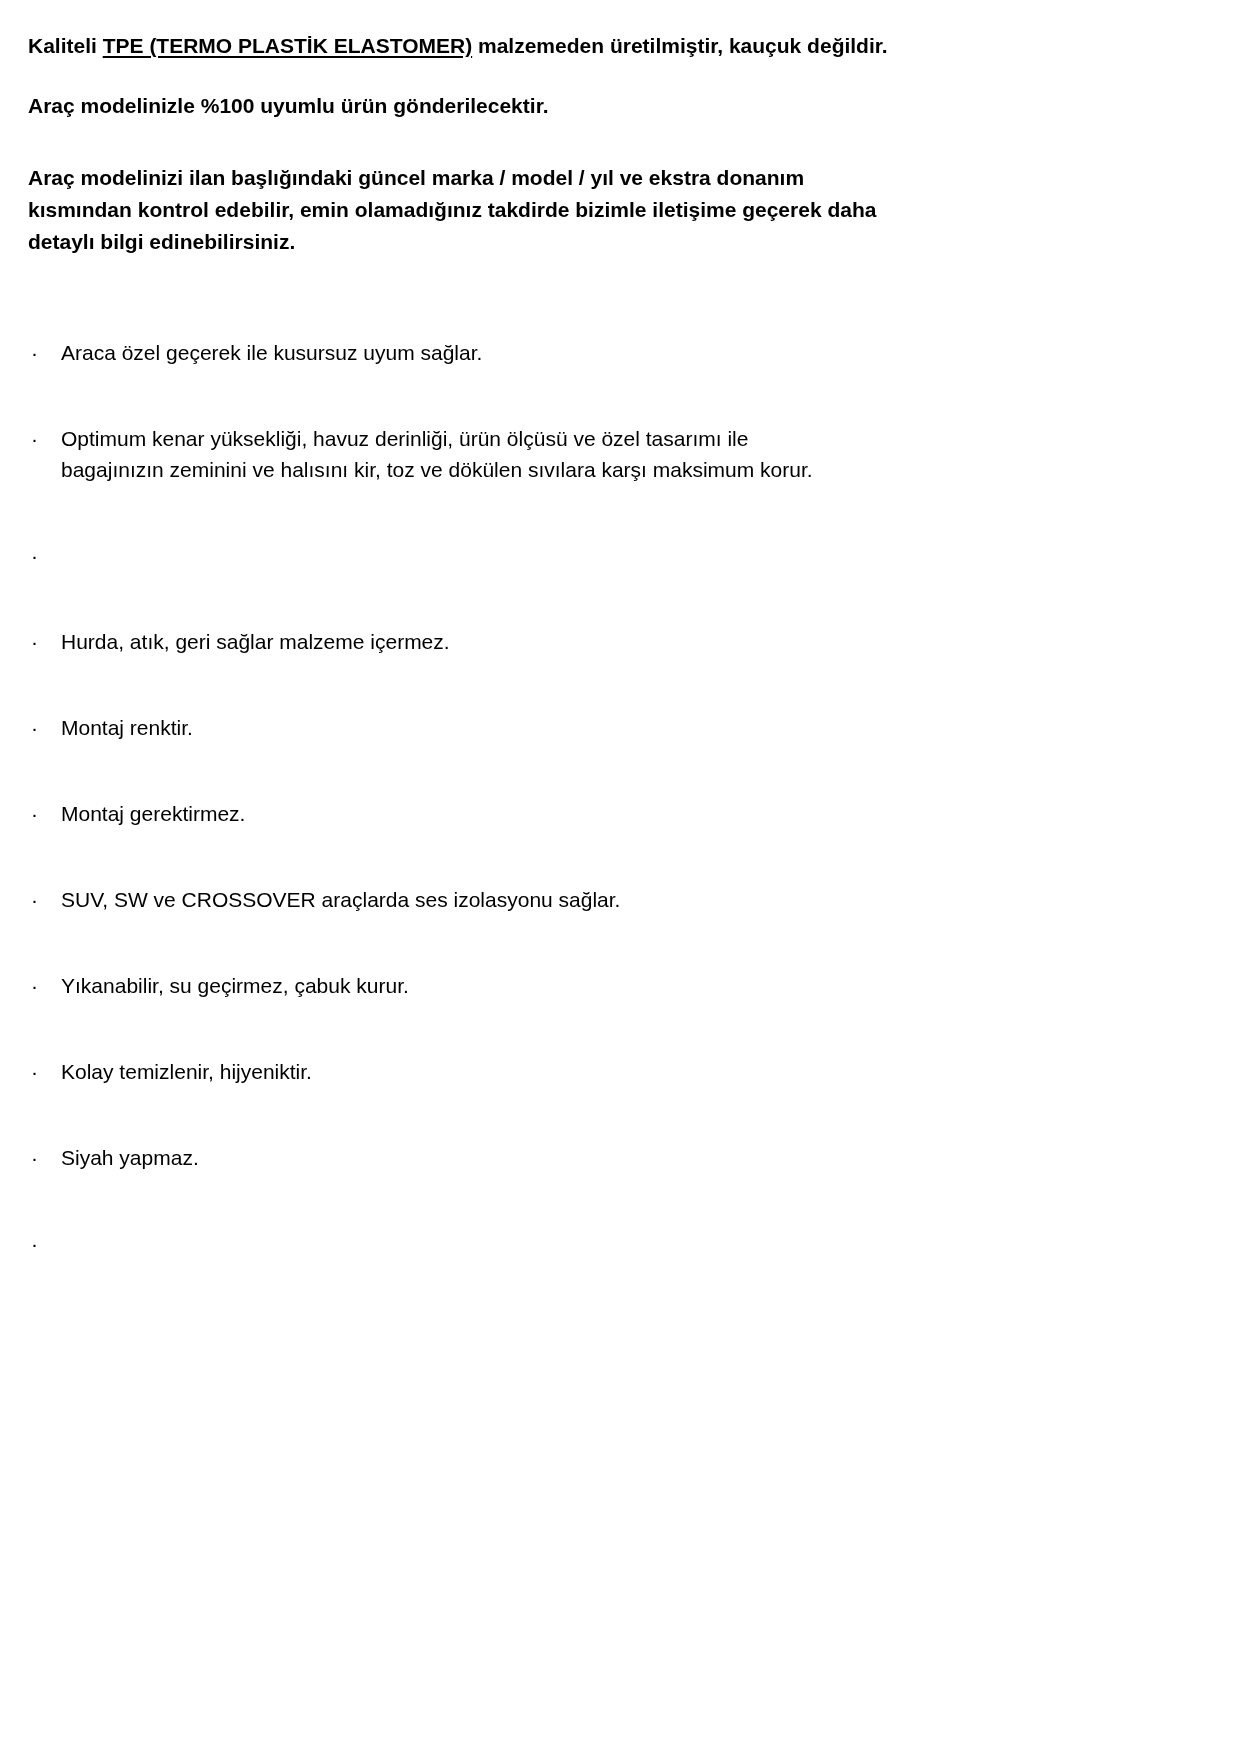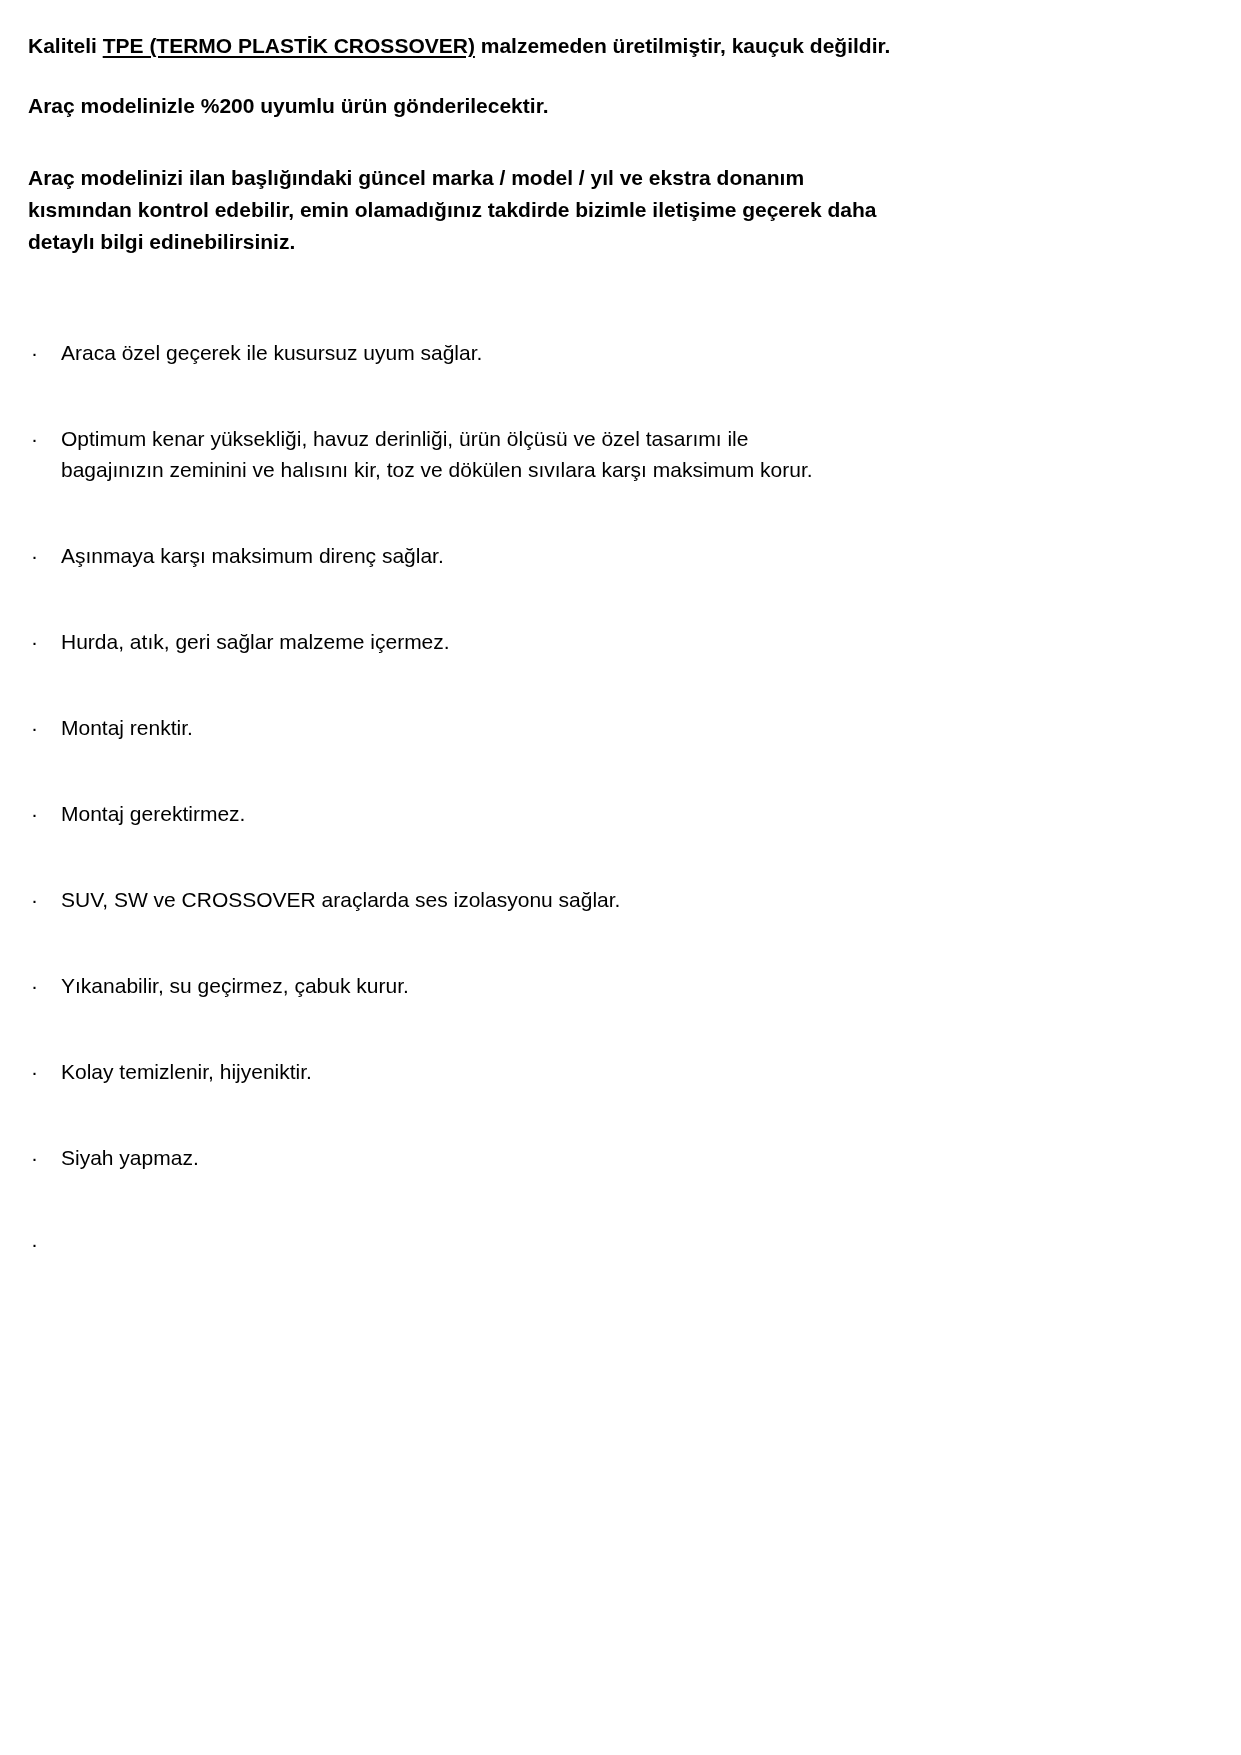--- a/index.html
+++ b/index.html
@@ -53,41 +53,40 @@
   }
   .feature-text {
     white-space: pre-line;
   }
 </style>
 </head>
 <body>
 
 <div class="page">
 
-  <p class="heading heading-1"><span>Kaliteli </span><span class="underlined">TPE (TERMO PLASTİK CROSSOVER)</span><span> malzemeden üretilmiştir, kauçuk değildir.</span></p>
+  <p class="heading heading-1"><span>Kaliteli </span><span class="underlined">TPE (TERMO PLASTİK ELASTOMER)</span><span> malzemeden üretilmiştir, kauçuk değildir.</span></p>
 
-  <p class="heading heading-2">Araç modelinizle %200 uyumlu ürün gönderilecektir.</p>
+  <p class="heading heading-2">Araç modelinizle %100 uyumlu ürün gönderilecektir.</p>
 
   <p class="heading heading-3">Araç modelinizi ilan başlığındaki güncel marka / model / yıl ve ekstra donanım
 kısmından kontrol edebilir, emin olamadığınız takdirde bizimle iletişime geçerek daha
 detaylı bilgi edinebilirsiniz.</p>
 
   <div class="feature-list">
     <div class="feature-item">
         <span class="bullet-dot">·</span>
         <span class="feature-text">Araca özel geçerek ile kusursuz uyum sağlar.</span>
       </div>
     <div class="feature-item">
         <span class="bullet-dot">·</span>
         <span class="feature-text">Optimum kenar yüksekliği, havuz derinliği, ürün ölçüsü ve özel tasarımı ile
 bagajınızın zeminini ve halısını kir, toz ve dökülen sıvılara karşı maksimum korur.</span>
       </div>
     <div class="feature-item">
         <span class="bullet-dot">·</span>
-        <span class="feature-text">Aşınmaya karşı maksimum direnç sağlar.</span>
       </div>
     <div class="feature-item">
         <span class="bullet-dot">·</span>
         <span class="feature-text">Hurda, atık, geri sağlar malzeme içermez.</span>
       </div>
     <div class="feature-item">
         <span class="bullet-dot">·</span>
         <span class="feature-text">Montaj renktir.</span>
       </div>
     <div class="feature-item">

